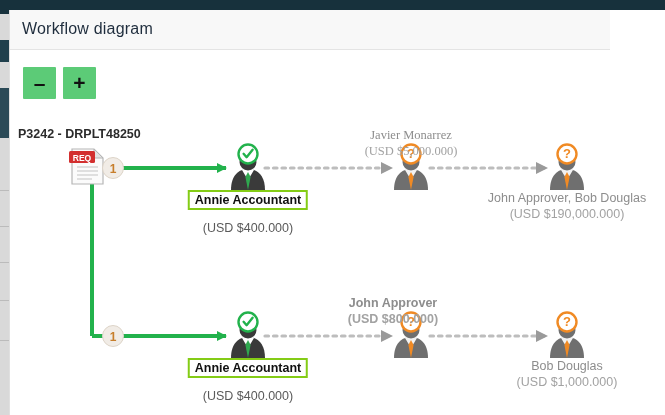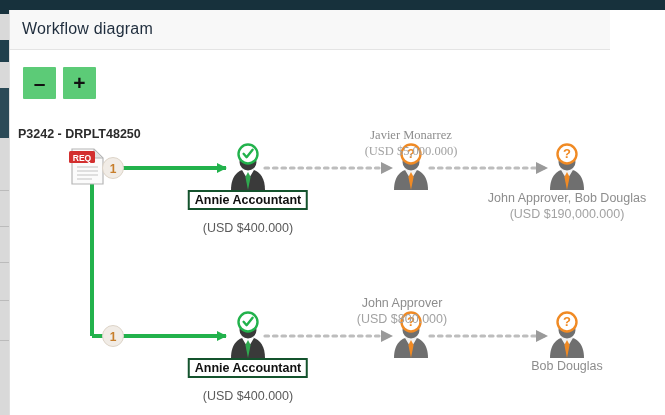--- a/index.html
+++ b/index.html
@@ -122,21 +122,21 @@
     line-height: 16px;
   }
   .label-pending .nm  { color: #8d8d8d; }
   .label-pending .amt { color: #a2a2a2; }
 
   .label-active {
     padding: 0;
   }
   .label-active .nm {
     display: inline-block;
-    border: 2px solid #14532d;
+    border: 2px solid #84cc16;
     color: #111;
     font-weight: 600;
     padding: 0 5px;
     background: #ffffff;
     line-height: 16px;
   }
   .label-active .amt {
     color: #5a5a5a;
     margin-top: 10px;
   }
@@ -266,23 +266,24 @@
     <div class="node-label label-pending" style="left:557px; top:85px;">
       <span class="nm">John Approver, Bob Douglas</span>
       <span class="amt">(USD $190,000.000)</span>
     </div>
 
     <div class="node-label label-active" style="left:238px; top:253px;">
       <span class="nm">Annie Accountant</span>
       <span class="amt">(USD $400.000)</span>
     </div>
 
-    <div class="node-label label-pending" style="left:392px; top:190px;">
+    <div class="node-label label-pending" style="left:383px; top:190px;font-weight:bold;">
       <span class="nm">John Approver</span>
       <span class="amt">(USD $800.000)</span>
     </div>
 
     <div class="node-label label-pending" style="left:557px; top:253px;">
       <span class="nm">Bob Douglas</span>
+      <span class="amt">(USD $1,000.000)</span>
     </div>
 
   </div>
 </div>
 
 </body></html>

